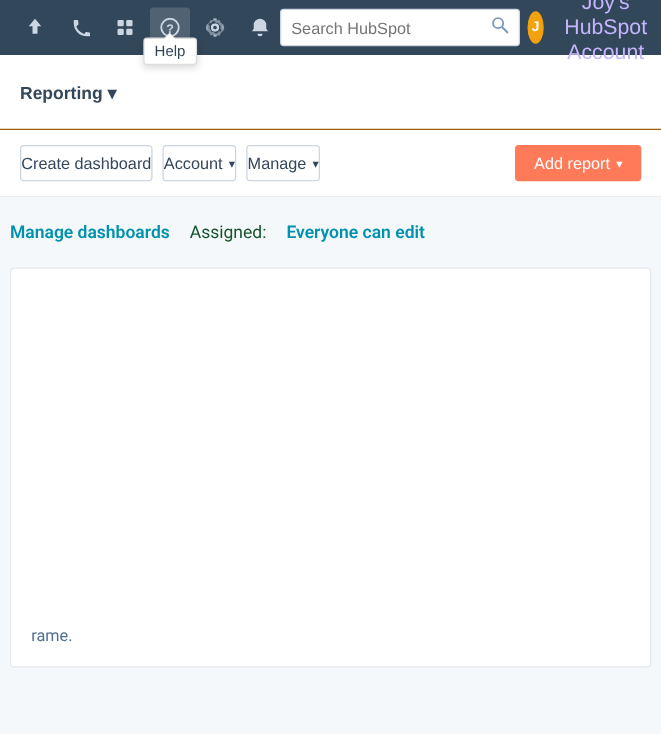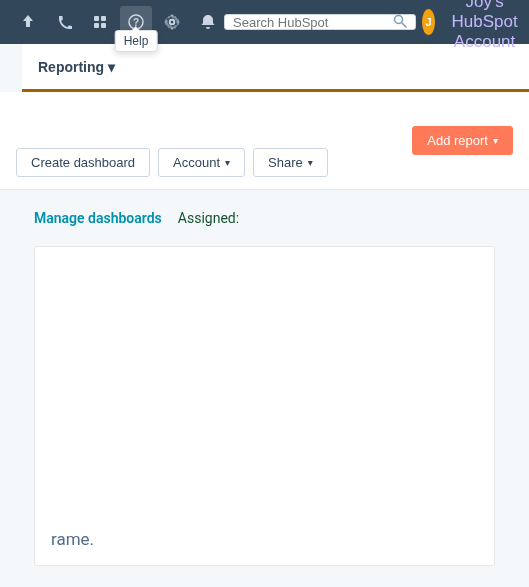--- a/index.html
+++ b/index.html
@@ -85,21 +85,21 @@
     }
 
     .search-bar {
       display: flex;
       align-items: center;
       background: #fff;
       border: 1px solid #cbd6e2;
       border-radius: 3px;
       padding: 4px 8px;
       width: 200px;
-      height: 16px;
+      height: 30px;
     }
     .search-bar input {
       border: none;
       outline: none;
       font-size: 13px;
       color: #516f90;
       width: 160px;
       background: transparent;
     }
     .search-bar .search-icon {
@@ -135,26 +135,25 @@
       font-size: 17px;
     }
     .chevron-down {
       color: #cbd6e2;
       font-size: 10px;
     }
 
     
     .secondary-nav {
       background: #fff;
-      height: 48px;
+      height: 60px;
       display: flex;
       align-items: center;
       padding: 0 16px;
-      border-bottom: 3px solid #a16207;
-      margin-left: 22px;
+      border-bottom: 1px solid #a16207;
     }
     .reporting-btn {
       display: flex;
       align-items: center;
       gap: 4px;
       background: none;
       border: none;
       cursor: pointer;
       font-size: 14px;
       font-weight: 600;
@@ -167,29 +166,28 @@
       padding: 12px 16px;
       display: flex;
       align-items: center;
       gap: 8px;
       border-bottom: 1px solid #e5e8eb;
     }
     .btn-outline {
       background: #fff;
       border: 1px solid #cbd6e2;
       border-radius: 3px;
-      padding: 6px 14px;
+      padding: 6px 0;
       font-size: 13px;
       color: #33475b;
       cursor: pointer;
       display: flex;
       align-items: center;
       gap: 5px;
       font-weight: 400;
-      margin-top: 44px;
     }
     .btn-primary {
       background: #ff7a59;
       border: 1px solid #ff7a59;
       border-radius: 3px;
       padding: 6px 14px;
       font-size: 13px;
       color: #fff;
       cursor: pointer;
       display: flex;
@@ -198,21 +196,21 @@
       font-weight: 500;
       margin-left: auto;
       justify-content: space-between;
     }
     .dropdown-caret {
       font-size: 10px;
     }
 
     
     .main-content {
-      padding: 20px 34px;
+      padding: 20px 8px;
       background: #f5f8fa;
       min-height: 400px;
     }
     .dashboard-header {
       display: flex;
       align-items: center;
       gap: 16px;
       margin-bottom: 20px;
     }
     .manage-link {
@@ -236,21 +234,21 @@
       background: #fff;
       border: 1px solid #e5e8eb;
       border-radius: 3px;
       min-height: 320px;
       display: flex;
       align-items: flex-end;
       padding: 16px;
     }
     .frame-text {
       color: #516f90;
-      font-size: 17px;
+      font-size: 13px;
     }
   </style>
 </head>
 <body>
 
 <nav class="top-nav">
   <div class="nav-icons">
     <button class="nav-icon-btn" title="Upload">
       <svg width="16" height="16" viewBox="0 0 16 16" fill="#cbd6e2">
         <path d="M8 1L3 7h3v6h4V7h3L8 1z"></path>
@@ -318,31 +316,32 @@
 
 <div class="toolbar">
   <button class="btn-outline">
     <span>Create dashboard</span>
   </button>
   <button class="btn-outline">
     <span>Account</span>
     <span class="dropdown-caret">▾</span>
   </button>
   <button class="btn-outline">
-    <span>Share</span>
+    <span>Manage</span>
     <span class="dropdown-caret">▾</span>
   </button>
   <button class="btn-primary">
     <span>Add report</span>
     <span class="dropdown-caret">▾</span>
   </button>
 </div>
 
 <div class="main-content">
   <div class="dashboard-header">
     <a class="manage-link">Manage dashboards</a>
     <span class="assigned-label">Assigned:</span>
+    <span class="assigned-value">Everyone can edit</span>
   </div>
 
   <div class="content-area">
     <span class="frame-text">rame.</span>
   </div>
 </div>
 
 </body></html>

